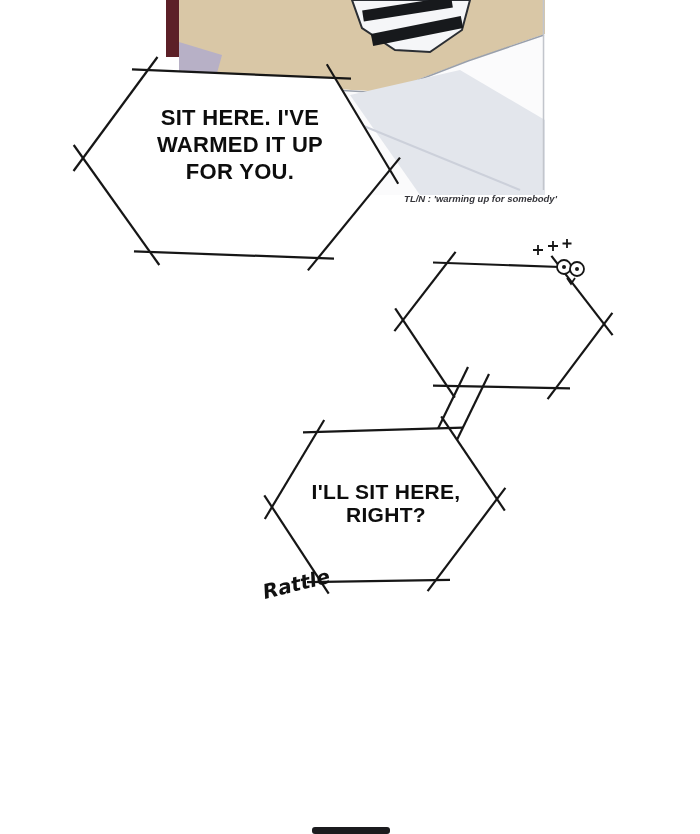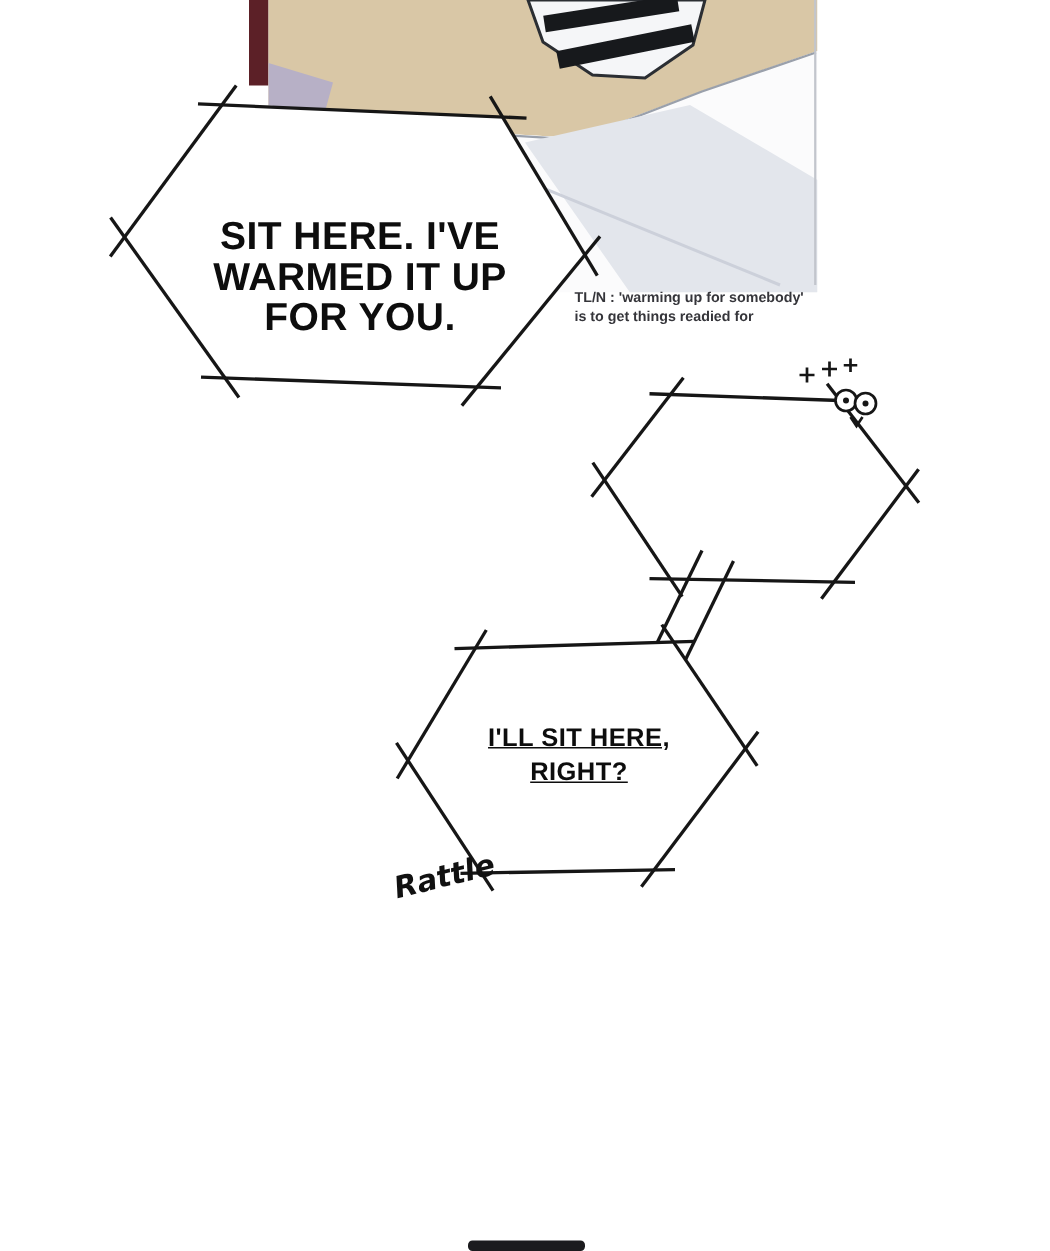--- a/index.html
+++ b/index.html
@@ -12,28 +12,28 @@
   }
   .art{position:absolute;left:0;top:0;width:700px;height:834px;}
   .bubble-text{
     position:absolute;
     text-align:center;
     color:#0d0d0d;
     font-weight:bold;
     letter-spacing:0.3px;
     text-transform:uppercase;
   }
-  .b1{left:110px;top:104px;width:260px;font-size:26px;line-height:27px;margin-top:40px;}
+  .b1{left:110px;top:104px;width:260px;font-size:22px;line-height:27px;}
   .b2{left:418px;top:292px;width:170px;font-size:17px;line-height:23px;}
-  .b3{left:291px;top:480px;width:190px;font-size:17px;line-height:23px;text-decoration:underline;}
+  .b3{left:291px;top:480px;width:190px;font-size:21px;line-height:23px;}
   .tl-note{
     position:absolute;left:383px;top:193px;width:195px;
-    text-align:left;
+    text-align:center;
     font-size:9.5px;line-height:12.5px;
-    font-weight:bold;color:#35353a;
+    font-weight:bold;color:#35353a;font-style:italic;
   }
   .sfx{
     position:absolute;left:262px;top:572px;
     font-family:"DejaVu Sans", sans-serif;
     font-style:italic;font-weight:bold;
     font-size:20px;color:#111;
     transform:rotate(-14deg);
   }
 </style>
 </head>
@@ -120,18 +120,17 @@
   </div>
 
 
   <div class="bubble-text b3">
     <div>I'LL SIT HERE,</div>
     <div>RIGHT?</div>
   </div>
 
   <div class="tl-note">
     <div>TL/N : 'warming up for somebody'</div>
-    <div>is to get things readied for</div>
   </div>
 
   <div class="sfx">Rattle</div>
 
 </div>
 
 </body></html>

